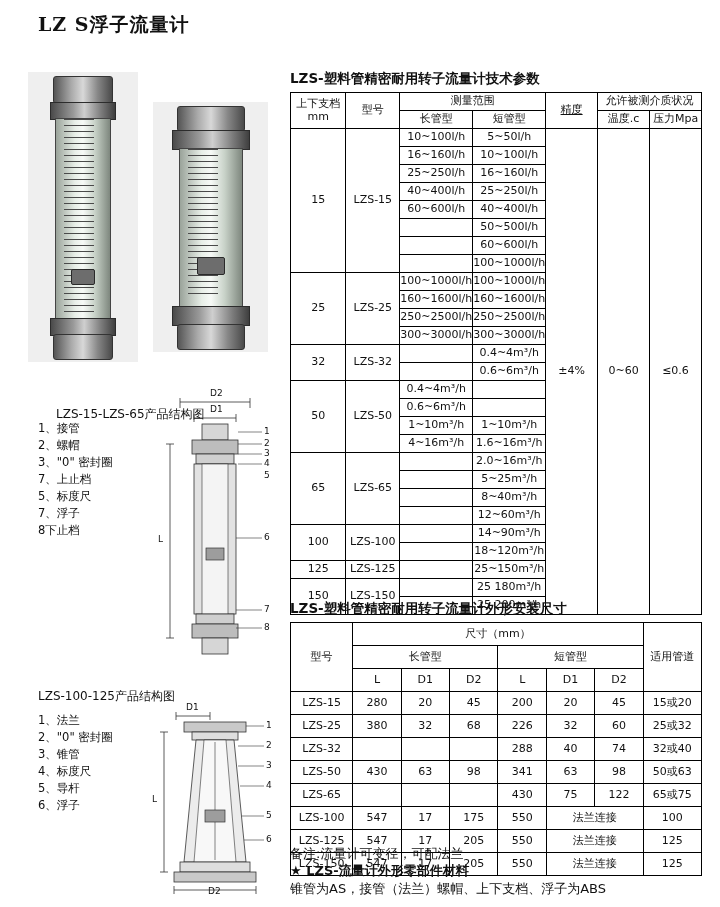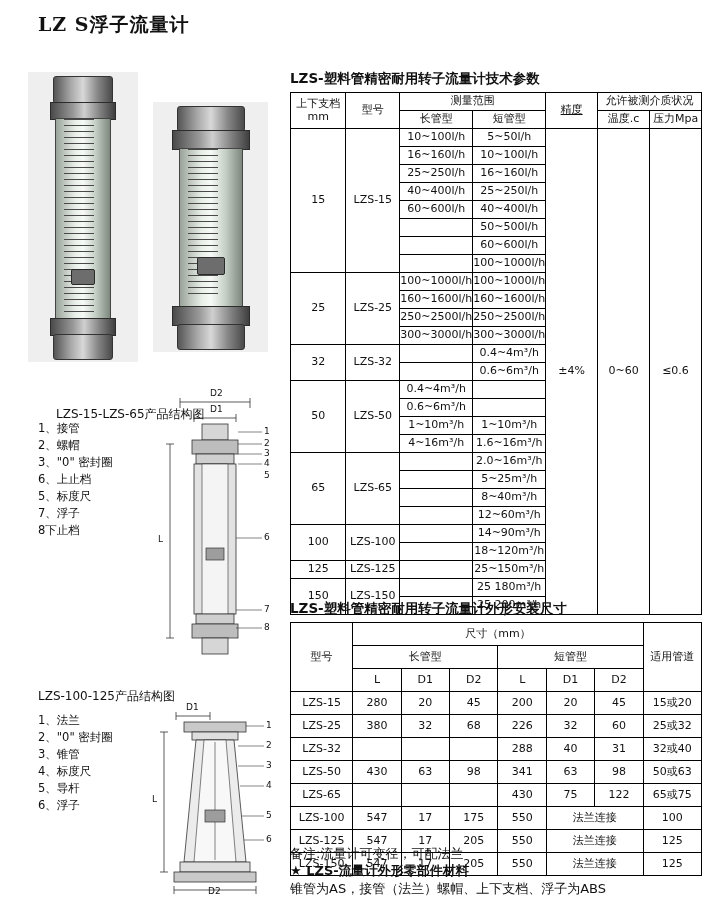--- a/index.html
+++ b/index.html
@@ -156,21 +156,21 @@
       <div class="cap meter" style="top:222px;width:66px;height:24px;border-radius:3px;"></div>
     </div>
   </div>
 
   <div style="position:absolute;left:56px;top:396px;margin-top:10px;" class="draw-title">LZS-15-LZS-65产品结构图</div>
 
   <div class="legend" style="position:absolute;left:38px;top:420px;">
     <div>1、接管</div>
     <div>2、螺帽</div>
     <div>3、"0" 密封圈</div>
-    <div>6、上止档</div>
+    <div>7、上止档</div>
     <div>5、标度尺</div>
     <div>7、浮子</div>
     <div>8下止档</div>
   </div>
 
   <div class="dwg" style="left:150px;top:388px;width:130px;height:280px;">
     <svg width="130" height="280" viewBox="0 0 130 280">
 
       <line x1="30" y1="14" x2="100" y2="14" stroke="#333" stroke-width="0.8"></line>
       <line x1="30" y1="10" x2="30" y2="20" stroke="#333" stroke-width="0.8"></line>
@@ -469,21 +469,21 @@
       <td>60</td>
       <td>25或32</td>
     </tr>
     <tr>
       <td>LZS-32</td>
       <td></td>
       <td></td>
       <td></td>
       <td>288</td>
       <td>40</td>
-      <td>31</td>
+      <td>74</td>
       <td>32或40</td>
     </tr>
     <tr>
       <td>LZS-50</td>
       <td>430</td>
       <td>63</td>
       <td>98</td>
       <td>341</td>
       <td>63</td>
       <td>98</td>

